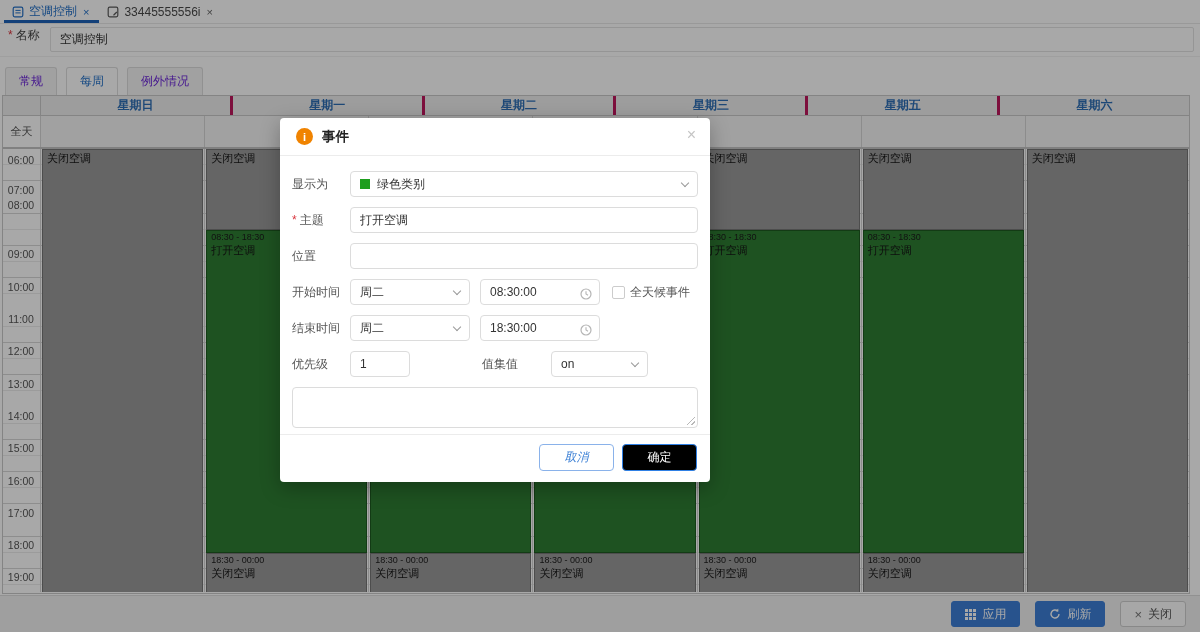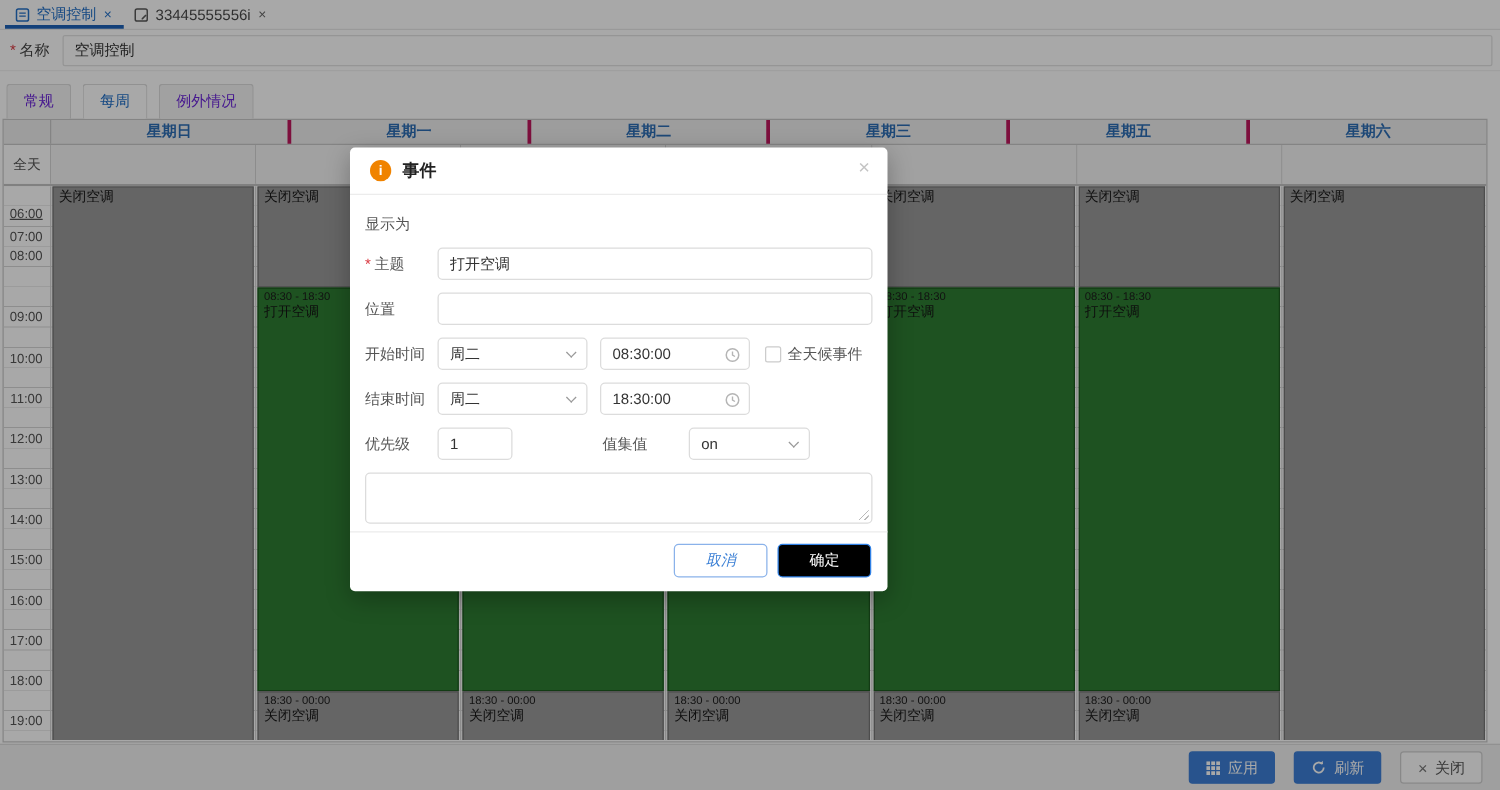--- a/index.html
+++ b/index.html
@@ -9,21 +9,21 @@
   
   .top-tabs { height:24px; display:flex; align-items:stretch; background:#fff; border-bottom:1px solid #e9e9e9; padding-left:4px; }
   .wtab { display:flex; align-items:center; gap:5px; padding:0 10px 0 8px; font-size:12px; color:#4a4a4a; position:relative; cursor:pointer; }
   .wtab.active { color:#2471c8; }
   .wtab.active::after { content:""; position:absolute; left:0; right:0; bottom:0; height:3px; background:#1e62b8; }
   .wtab .wclose { font-size:11px; margin-left:1px; color:#666; }
   .wtab.active .wclose { color:#2471c8; }
   .wtab .wicon { display:flex; align-items:center; }
 
   
-  .name-row { height:33px; display:flex; align-items:center; padding:3px 6px 3px 8px; border-bottom:1px solid #f2f2f2; }
+  .name-row { height:33px; display:flex; align-items:flex-start; padding:3px 6px 3px 8px; border-bottom:1px solid #f2f2f2; }
   .name-label { font-size:12px; color:#444; margin-right:10px; white-space:nowrap; }
   .req { color:#d9363e; margin-right:3px; }
   .name-input { flex:1; height:25px; border:1px solid #e2e2e2; border-radius:2px; padding:0 9px; font-size:12px; color:#333; outline:none; }
 
   
   .view-tabs { padding:10px 4px 0 5px; display:flex; gap:9px; }
   .vtab { padding:5px 13px; font-size:12px; color:#6d28d9; background:#f5f5f5; border:1px solid #dcdcdc; border-bottom:none; border-radius:3px 3px 0 0; cursor:pointer; }
   .vtab.active { background:#fff; color:#2471c8; }
 
   
@@ -143,21 +143,21 @@
   <div class="allday-cell"></div>
       <div class="allday-cell"></div>
       <div class="allday-cell"></div>
       <div class="allday-cell"></div>
       <div class="allday-cell"></div>
       <div class="allday-cell"></div>
       <div class="allday-cell"></div>
     </div>
   <div class="timed">
     <div class="gut-times" id="gut-times">
-        <div class="tlabel" style="top: 16px; text-decoration: underline;">06:00</div>
+        <div class="tlabel" style="top: 5px;">06:00</div>
         <div class="tlabel" style="top: 34.8px;">07:00</div>
         <div class="tlabel" style="top: 50px;">08:00</div>
         <div class="tlabel" style="top: 99.4px;">09:00</div>
         <div class="tlabel" style="top: 131.7px;">10:00</div>
         <div class="tlabel" style="top: 164px;">11:00</div>
         <div class="tlabel" style="top: 196.3px;">12:00</div>
         <div class="tlabel" style="top: 228.6px;">13:00</div>
         <div class="tlabel" style="top: 260.9px;">14:00</div>
         <div class="tlabel" style="top: 293.2px;">15:00</div>
         <div class="tlabel" style="top: 325.5px;">16:00</div>
@@ -284,20 +284,25 @@
 <div class="modal">
   <div class="m-head">
     <span class="info-ic">i</span>
     <span class="m-title">事件</span>
     <span class="m-close">×</span>
   </div>
   <div class="m-body">
 
     <div class="m-row">
       <span class="m-label">显示为</span>
+      <div class="ctl sel grow">
+        <span class="swatch" style="background: rgb(30, 158, 30);"></span>
+        <span>绿色类别</span>
+        <span class="chev"></span>
+      </div>
     </div>
 
     <div class="m-row">
       <span class="m-label"><span class="req">*</span><span>主题</span></span>
       <input class="ctl inp grow" value="打开空调" style="">
     </div>
 
     <div class="m-row">
       <span class="m-label">位置</span>
       <input class="ctl inp grow" value="" style="">

